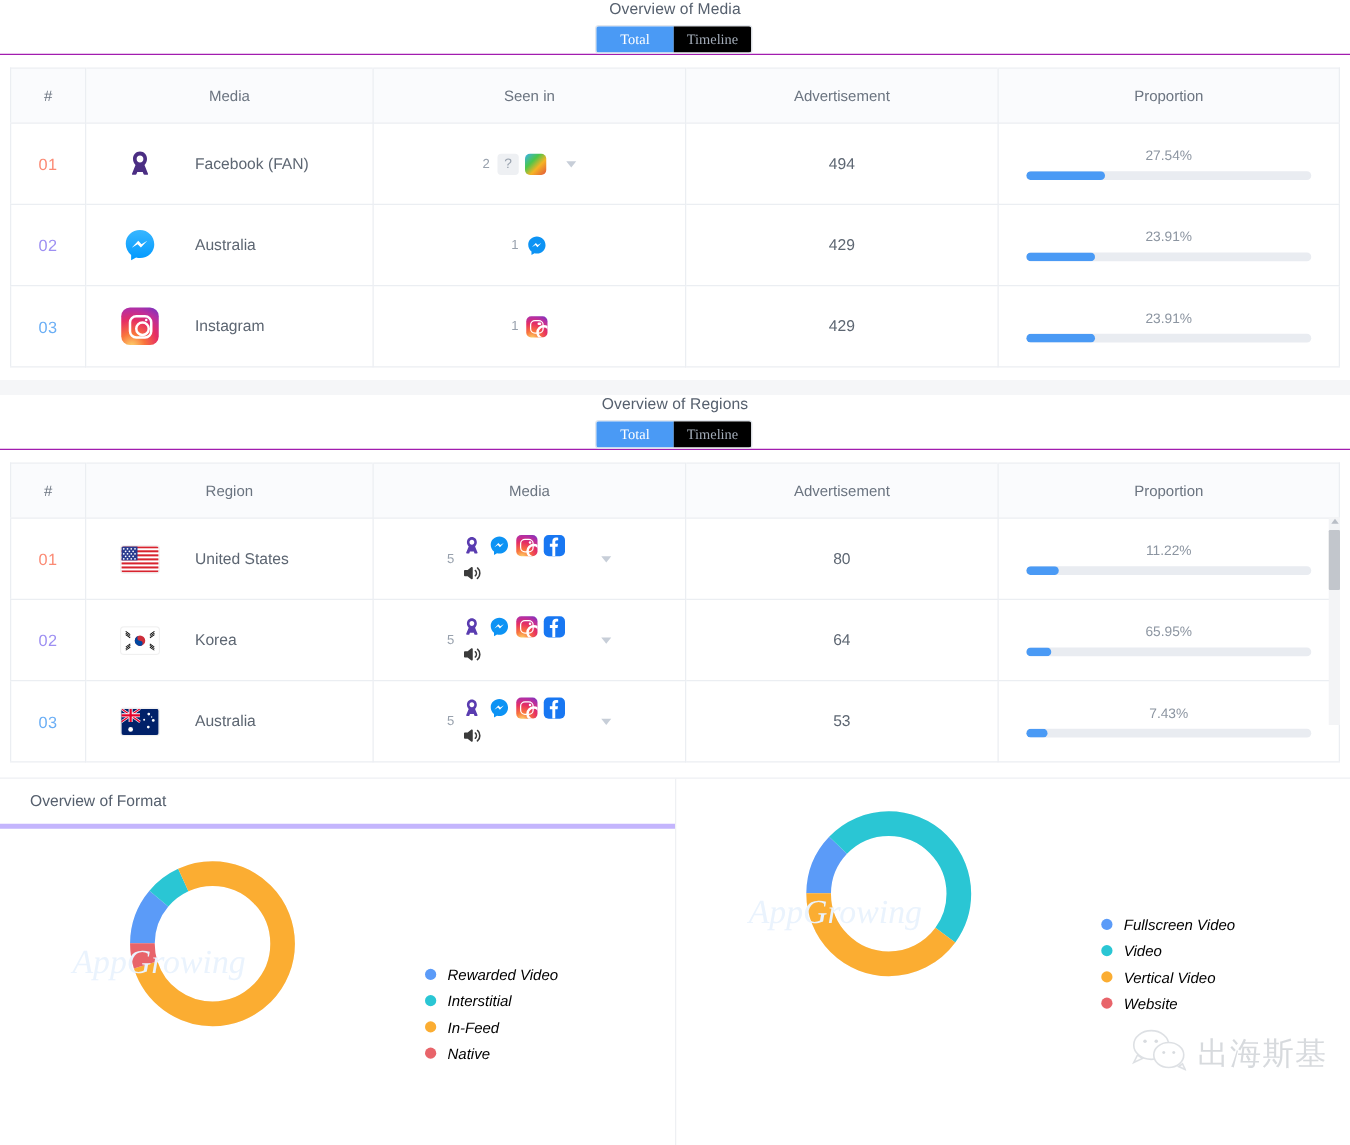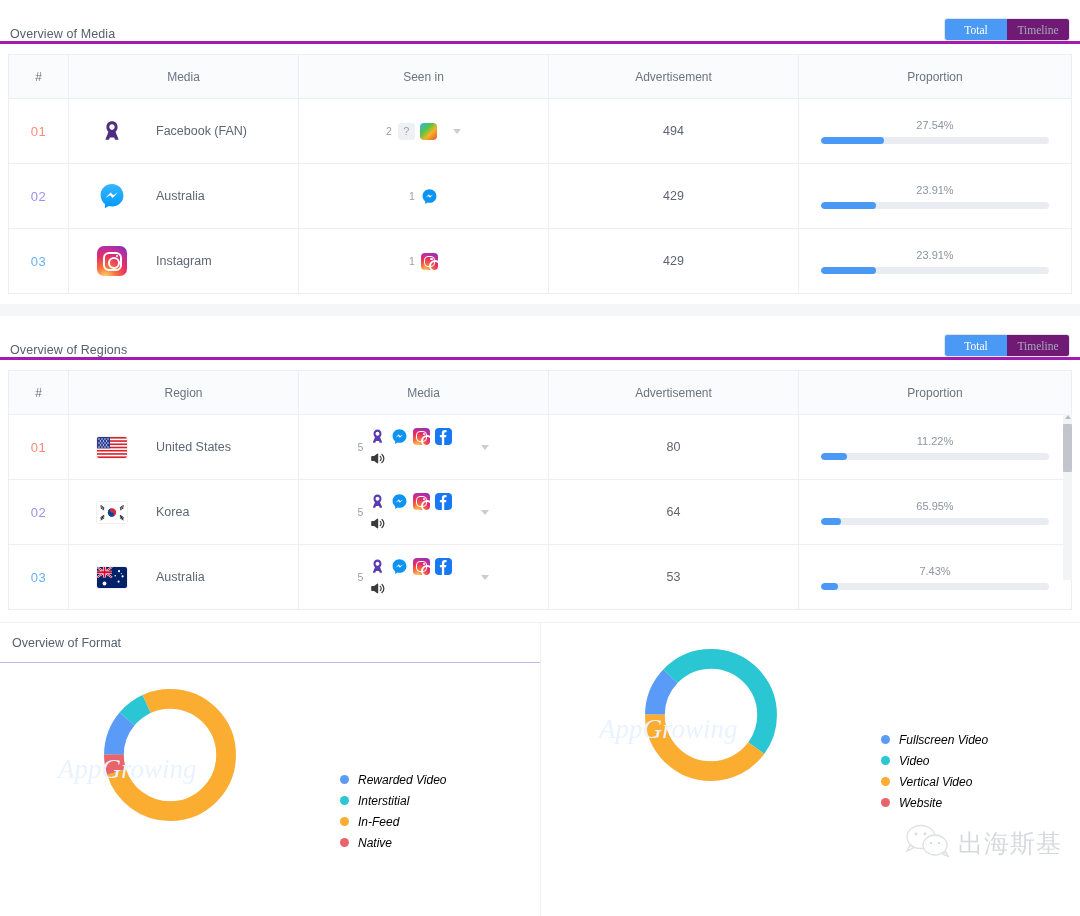--- a/index.html
+++ b/index.html
@@ -10,24 +10,25 @@
     font-family: "Liberation Sans", sans-serif;
     color: #5a6474;
     overflow: hidden;
   }
   .page { width: 1080px; height: 916px; position: relative; background:#fff; }
 
   
   .section-head {
     height: 44px;
     display: flex;
-    align-items: flex-end;
+    align-items: center;
     justify-content: space-between;
     padding: 0 10px 0 8px;
-    border-bottom: 3px solid #a21caf;
+    border-bottom: 1px solid #a21caf;
+    flex-direction: column;
   }
   .section-title {
     font-size: 12.5px;
     color: #56606e;
     letter-spacing: .1px;
     padding-left: 2px;
   }
   .toggle {
     display: flex;
     border: 1px solid #e2e6ec;
@@ -35,21 +36,21 @@
     overflow: hidden;
     height: 23px;
     font-family: Liberation Serif, serif;
   }
   .toggle .tgl {
     min-width: 62px;
     display: flex;
     align-items: center;
     justify-content: center;
     font-size: 11.5px;
-    background: #701a75;
+    background: #000000;
     color: #a3acb8;
     cursor: pointer;
     padding: 0 8px;
   }
   .toggle .tgl.active {
     background: #4a9af5;
     color: #fff;
   }
 
   
@@ -190,22 +191,22 @@
   }
 
   .gap-band { height: 12px; background: #f5f6f8; }
 
   
   .panels { display: flex; border-top: 1px solid #eef0f3; height: 296px; }
   .panel { width: 540px; position: relative; }
   .panel + .panel { border-left: 1px solid #eef0f3; }
   .panel-head {
     height: 40px; display:flex; align-items:center;
-    padding-left: 12px; font-size: 12.5px; color:#56606e;
-    border-bottom: 1px solid #c4b5fd;
+    padding-left: 24px; font-size: 12.5px; color:#56606e;
+    border-bottom: 4px solid #c4b5fd;
   }
   .panel-body { display:flex; align-items:flex-start; height: 255px; position: relative; }
   .donut-box { width: 340px; display:flex; align-items:center; justify-content:center; padding-top: 18px; position: relative; }
   .donut { position: relative; width: 148px; height: 148px; }
   .donut svg { transform: rotate(-90deg); display:block; }
   .legend { padding-top: 106px; }
   .legend-row { display:flex; align-items:center; gap: 9px; height: 21px; }
   .legend-dot { width: 9px; height: 9px; border-radius: 50%; flex:0 0 auto; }
   .legend-label { font-size: 12px; color: #000000; font-style: italic; }
 

